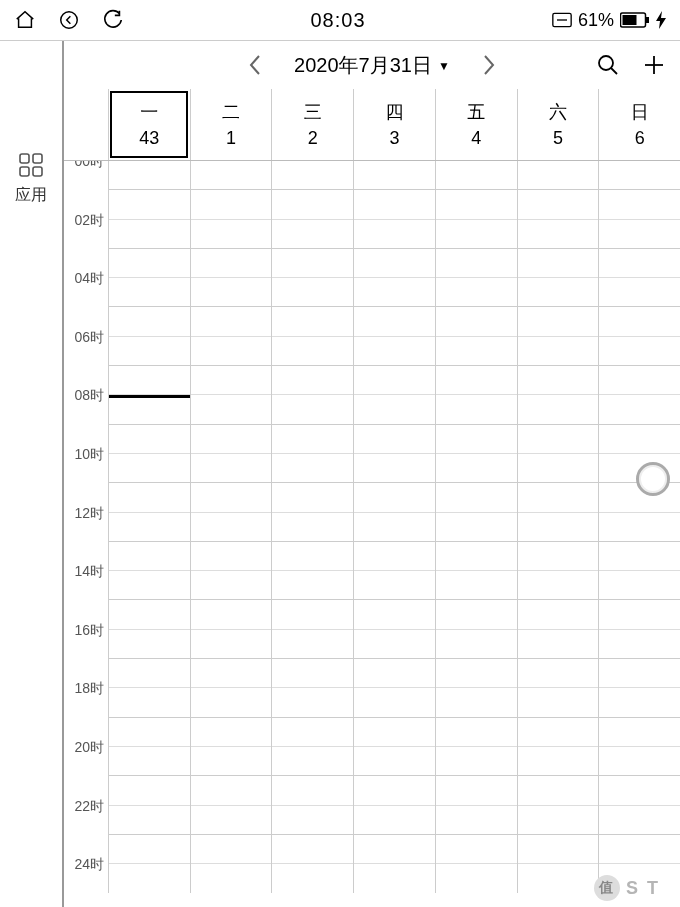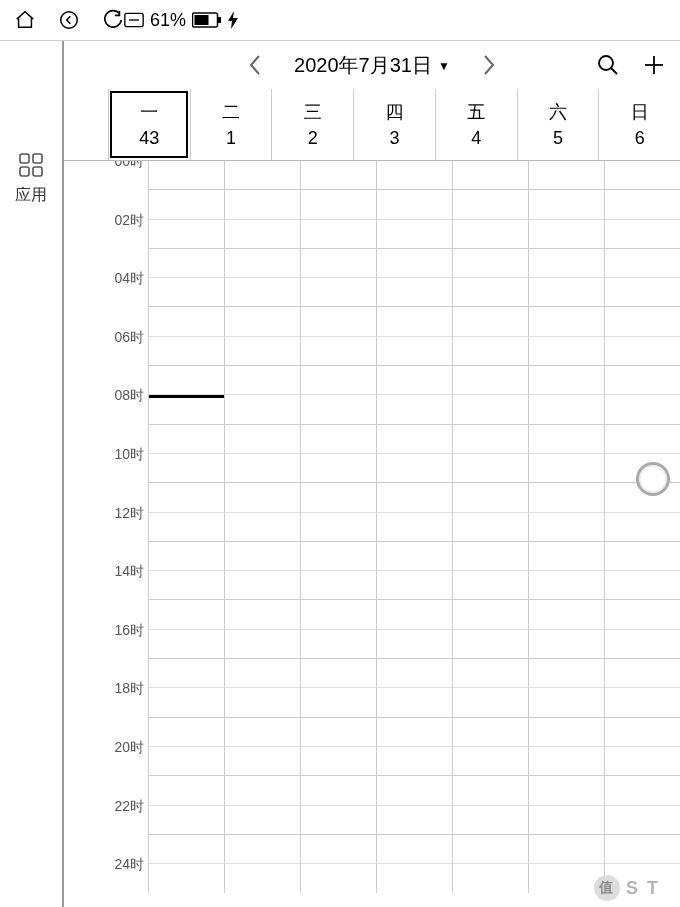--- a/index.html
+++ b/index.html
@@ -120,21 +120,20 @@
   .dow-cell.today {
     outline:2px solid #000;
     outline-offset:-4px;
   }
 
   
   .grid-scroll {
     flex:1;
     position:relative;
     overflow:hidden;
-    padding-left:40px;
   }
   .time-grid {
     display:grid;
     grid-template-columns: 44px repeat(7, 1fr);
     position:relative;
   }
   .time-gutter {
     display:flex;
     flex-direction:column;
   }
@@ -221,20 +220,21 @@
           <path d="M13.5 8 L9.5 12 L13.5 16"></path>
       </svg>
     </span>
     <span class="sb-icon">
       <svg width="22" height="22" viewBox="0 0 24 24" fill="none" stroke="#000" stroke-width="1.8">
         <path d="M19 5 A9 9 0 1 0 21 12"></path>
           <path d="M19 2 L19 7 L14 7"></path>
       </svg>
     </span>
   </div>
+  <div class="sb-center">08:03</div>
   <div class="sb-right">
     <span class="sb-icon">
       <svg width="20" height="16" viewBox="0 0 24 18" fill="none" stroke="#000" stroke-width="1.6">
         <rect x="1" y="1" width="22" height="16" rx="2"></rect>
           <line x1="6" y1="9" x2="18" y2="9"></line>
       </svg>
     </span>
     <span>61%</span>
     <span class="sb-icon">
       <svg width="30" height="16" viewBox="0 0 30 16">

